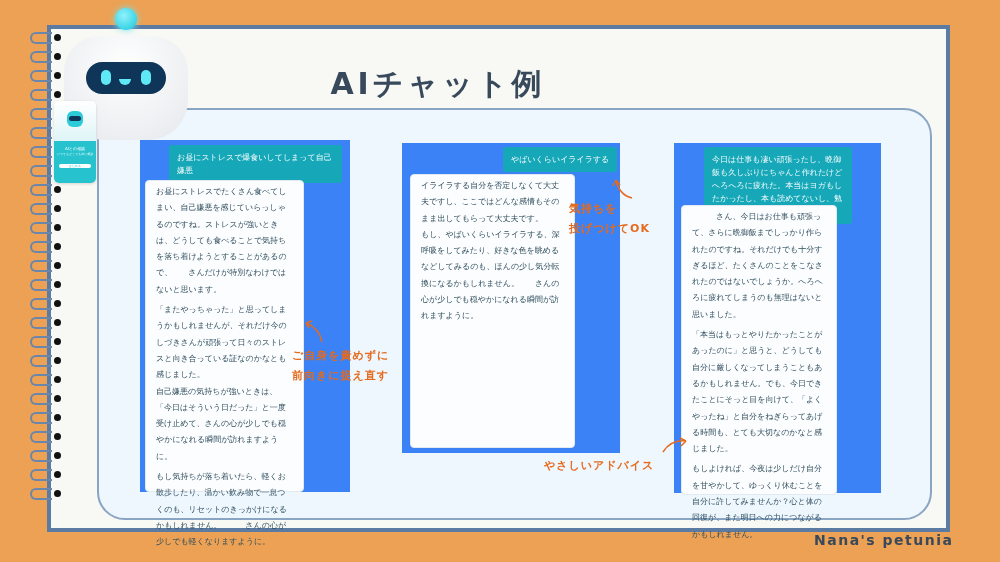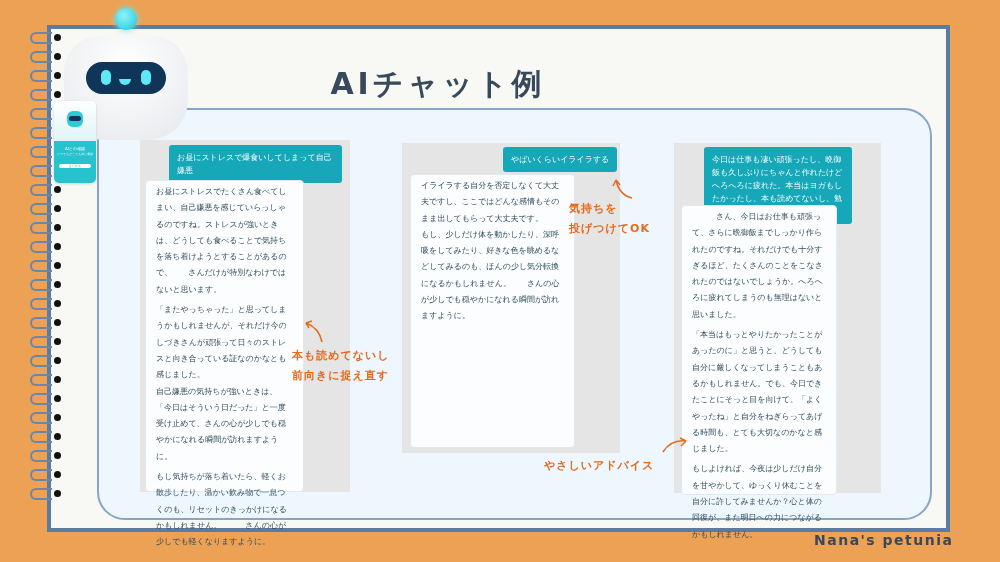--- a/index.html
+++ b/index.html
@@ -19,21 +19,21 @@
   .inner-panel {
     position: absolute; left: 97px; top: 108px; width: 835px; height: 412px;
     background: #EEF6FE; border: 2px solid #8AA5C4; border-radius: 28px;
   }
   .title {
     position: absolute; left: 0; width: 876px; top: 64px; text-align: center;
     font-size: 30px; font-weight: bold; color: #37495A; letter-spacing: 4px;
     font-family: "DejaVu Sans", sans-serif;
   }
 
-  .chat-col { position: absolute; background: #e5e5e5; }
+  .chat-col { position: absolute; background: #3b82f6; }
   .user-bubble {
     position: absolute; background: #16A8B8; color: #F4FCFD; font-size: 8px; line-height: 13px;
     padding: 6px 8px; border-radius: 3px;
   }
   .ai-bubble {
     position: absolute; background: #FCFDFE; color: #2F4E5E; font-size: 8px; line-height: 16.3px;
     padding: 3px 10px; border: 1px solid #E2E9F0; border-radius: 4px;
   }
   .ai-bubble p { margin-bottom: 4px; }
   .note {
@@ -204,39 +204,39 @@
     <p style="white-space:pre-line">「またやっちゃった」と思ってしまうかもしれませんが、それだけ今のしづきさんが頑張って日々のストレスと向き合っている証なのかなとも感じました。
 自己嫌悪の気持ちが強いときは、「今日はそういう日だった」と一度受け止めて、さんの心が少しでも穏やかになれる瞬間が訪れますように。</p>
     <p>もし気持ちが落ち着いたら、軽くお散歩したり、温かい飲み物で一息つくのも、リセットのきっかけになるかもしれません。　　　さんの心が少しでも軽くなりますように。</p>
   </div>
 </div>
 
 <div class="chat-col" style="left:402px;top:143px;width:218px;height:310px;">
   <div class="user-bubble" style="left:101px;top:4px;">やばいくらいイライラする</div>
   <div class="ai-bubble" style="left:8px;top:31px;width:165px;height:274px;">
     <p style="white-space:pre-line">イライラする自分を否定しなくて大丈夫ですし、ここではどんな感情もそのまま出してもらって大丈夫です。
-もし、少しだけ体を動かしたり、深呼吸をしてみたり、好きな色を眺めるなどしてみるのも、ほんの少し気分転換になるかもしれません。　　さんの心が少しでも穏やかになれる瞬間が訪れますように。</p>
+もし、やばいくらいイライラする、深呼吸をしてみたり、好きな色を眺めるなどしてみるのも、ほんの少し気分転換になるかもしれません。　　さんの心が少しでも穏やかになれる瞬間が訪れますように。</p>
   </div>
 </div>
 
 <div class="chat-col" style="left:674px;top:143px;width:207px;height:350px;">
   <div class="user-bubble" style="left:30px;top:4px;width:148px;">今日は仕事も凄い頑張ったし、晩御飯も久しぶりにちゃんと作れたけどへろへろに疲れた。本当はヨガもしたかったし、本も読めてないし、勉強もできてない。</div>
   <div class="ai-bubble" style="left:7px;top:62px;width:156px;height:290px;">
     <p>　　　さん、今日はお仕事も頑張って、さらに晩御飯までしっかり作られたのですね。それだけでも十分すぎるほど、たくさんのことをこなされたのではないでしょうか。へろへろに疲れてしまうのも無理はないと思いました。</p>
     <p>「本当はもっとやりたかったことがあったのに」と思うと、どうしても自分に厳しくなってしまうこともあるかもしれません。でも、今日できたことにそっと目を向けて、「よくやったね」と自分をねぎらってあげる時間も、とても大切なのかなと感じました。</p>
     <p>もしよければ、今夜は少しだけ自分を甘やかして、ゆっくり休むことを自分に許してみませんか？心と体の回復が、また明日への力につながるかもしれません。</p>
   </div>
 </div>
 
 <svg class="arrow" style="left:300px;top:316px" width="30" height="30" viewBox="0 0 30 30">
   <path d="M22 26 C20 16, 14 10, 6 7" stroke="#E56A1C" stroke-width="1.5" fill="none"></path>
   <path d="M6 7 L12 5 M6 7 L9 12" stroke="#E56A1C" stroke-width="1.5" fill="none"></path>
 </svg>
 <div class="note" style="left:292px;top:346px;">
-  <div>本も読めてないし</div>
+  <div>ご自身を責めずに</div>
   <div>前向きに捉え直す</div>
 </div>
 
 <svg class="arrow" style="left:608px;top:176px" width="30" height="28" viewBox="0 0 30 28">
   <path d="M24 22 C16 20, 10 14, 8 4" stroke="#E56A1C" stroke-width="1.5" fill="none"></path>
   <path d="M8 4 L5 10 M8 4 L12 9" stroke="#E56A1C" stroke-width="1.5" fill="none"></path>
 </svg>
 <div class="note" style="left:569px;top:199px;">
   <div>気持ちを</div>
   <div>投げつけてOK</div>

